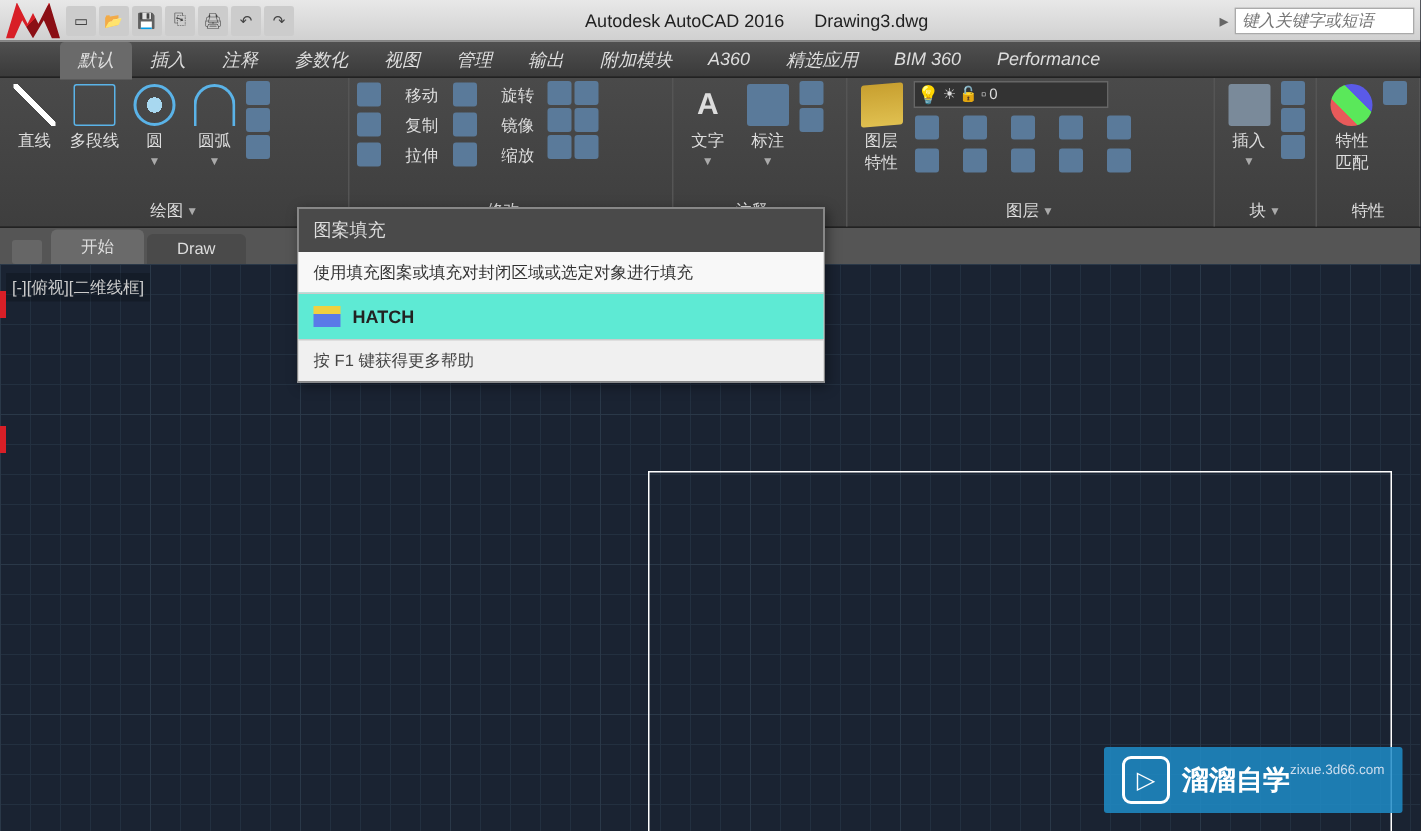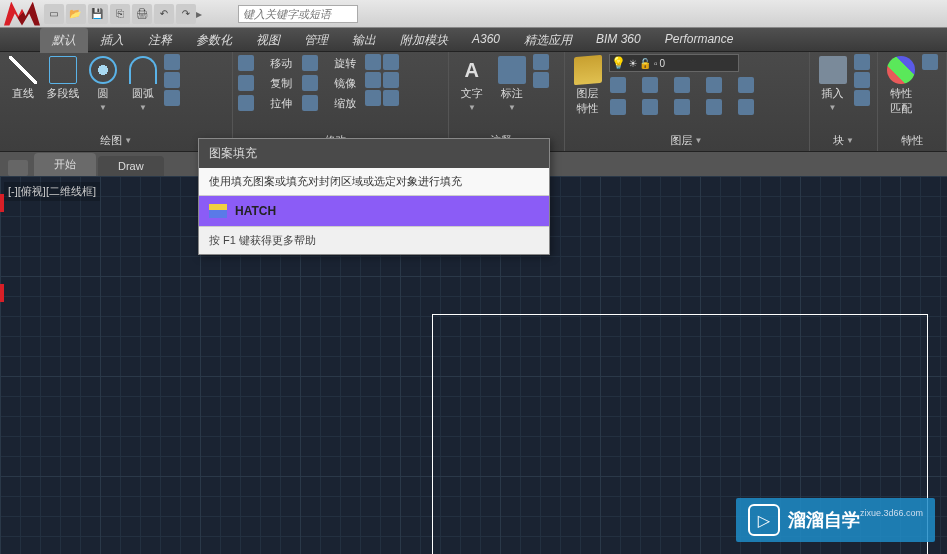--- a/index.html
+++ b/index.html
@@ -4,21 +4,21 @@
   <style>
     * { margin: 0; padding: 0; box-sizing: border-box; font-family: "Microsoft YaHei", Arial, sans-serif; }
     body { width: 947px; height: 554px; background: #2b2b2b; overflow: hidden; position: relative; }
     
     
     .title-bar { height: 28px; background: linear-gradient(#e8e8e8, #d0d0d0); display: flex; align-items: center; padding: 0 4px; border-bottom: 1px solid #888; }
     .app-logo { width: 36px; height: 24px; background: linear-gradient(135deg, #d81f27 50%, #8b0f15 50%); margin-right: 4px; clip-path: polygon(0 100%, 20% 0, 40% 60%, 50% 30%, 60% 60%, 80% 0, 100% 100%, 85% 100%, 70% 50%, 50% 100%, 30% 50%, 15% 100%); }
     .qat { display: flex; gap: 2px; }
     .qat-btn { width: 20px; height: 20px; background: #ccc; border-radius: 2px; display: flex; align-items: center; justify-content: center; font-size: 10px; color: #444; }
     .title-center { flex: 1; text-align: center; font-size: 12px; color: #222; display: flex; justify-content: center; gap: 20px; }
-    .search-box { width: 120px; height: 18px; background: #fff; border: 1px solid #aaa; font-size: 11px; padding: 0 4px; color: #999; font-style: italic; margin-left: 32px; }
+    .search-box { width: 120px; height: 18px; background: #fff; border: 1px solid #aaa; font-size: 11px; padding: 0 4px; color: #999; font-style: italic; }
     
     
     .menu-row { height: 24px; background: linear-gradient(#505050, #3a3a3a); display: flex; align-items: flex-start; padding-left: 40px; border-bottom: 1px solid #222; font-style: italic; }
     .menu-tab { padding: 4px 12px; font-size: 12px; color: #ddd; cursor: pointer; }
     .menu-tab.active { background: #6a6a6a; border-radius: 3px 3px 0 0; }
     
     
     .ribbon { height: 100px; background: linear-gradient(#4a4a4a, #3e3e3e); display: flex; border-bottom: 1px solid #222; }
     .ribbon-panel { border-right: 1px solid #555; padding: 2px 4px; display: flex; flex-direction: column; }
     .ribbon-panel-content { flex: 1; display: flex; align-items: flex-start; gap: 2px; }
@@ -64,21 +64,21 @@
       linear-gradient(90deg, #233040 1px, transparent 1px);
       background-size: 100px 100px, 100px 100px, 20px 20px, 20px 20px;
     }
     .white-rect { position: absolute; border: 1px solid #fff; }
     
     
     .tooltip { position: absolute; left: 198px; top: 138px; width: 352px; background: #fff; border: 1px solid #888; box-shadow: 2px 2px 8px rgba(0,0,0,0.4); z-index: 100; }
     .tooltip-header-dark { background: #4a4a4a; padding: 6px 10px; color: #ddd; font-size: 12px; }
     .tooltip-body-light { background: #f8f8f8; padding: 6px 10px; font-size: 11px; color: #333; }
     .tooltip-body-gray { background: #7a7a7a; padding: 6px 10px; font-size: 11px; color: #ccc; min-height: 48px; }
-    .tooltip-cmd { background: #8b5cf6; padding: 8px 10px; display: flex; align-items: center; gap: 8px; border-top: 1px solid #ccc; }
+    .tooltip-cmd { background: #5eead4; padding: 8px 10px; display: flex; align-items: center; gap: 8px; border-top: 1px solid #ccc; }
     .tooltip-cmd-icon { width: 18px; height: 14px; background: linear-gradient(#f0d040 40%, #5a7ae8 40%); }
     .tooltip-cmd-text { font-size: 12px; font-weight: bold; color: #222; }
     .tooltip-help { background: #f0f0f0; padding: 6px 10px; font-size: 11px; color: #444; border-top: 1px solid #ccc; }
     
     
     .watermark { position: absolute; right: 12px; bottom: 12px; background: rgba(30,140,200,0.85); padding: 6px 12px; display: flex; align-items: center; gap: 8px; border-radius: 2px; }
     .watermark-icon { width: 32px; height: 32px; border: 2px solid #fff; border-radius: 6px; display: flex; align-items: center; justify-content: center; color: #fff; font-size: 16px; }
     .watermark-text { display: flex; flex-direction: row; }
     .watermark-main { font-size: 18px; color: #fff; font-weight: bold; }
     .watermark-sub { font-size: 9px; color: #cde; }
@@ -89,20 +89,24 @@
 <div class="title-bar">
   <div class="app-logo"></div>
   <div class="qat">
     <div class="qat-btn">▭</div>
     <div class="qat-btn">📂</div>
     <div class="qat-btn">💾</div>
     <div class="qat-btn">⎘</div>
     <div class="qat-btn">🖨</div>
     <div class="qat-btn">↶</div>
     <div class="qat-btn">↷</div>
+  </div>
+  <div class="title-center">
+    <span>Autodesk AutoCAD 2016</span>
+    <span>Drawing3.dwg</span>
   </div>
   <span style="color:#666;font-size:12px;margin-right:4px">▸</span>
   <input class="search-box" placeholder="键入关键字或短语" style="">
 </div>
 
 <div class="menu-row">
   <div class="menu-tab active">默认</div>
   <div class="menu-tab">插入</div>
   <div class="menu-tab">注释</div>
   <div class="menu-tab">参数化</div>

